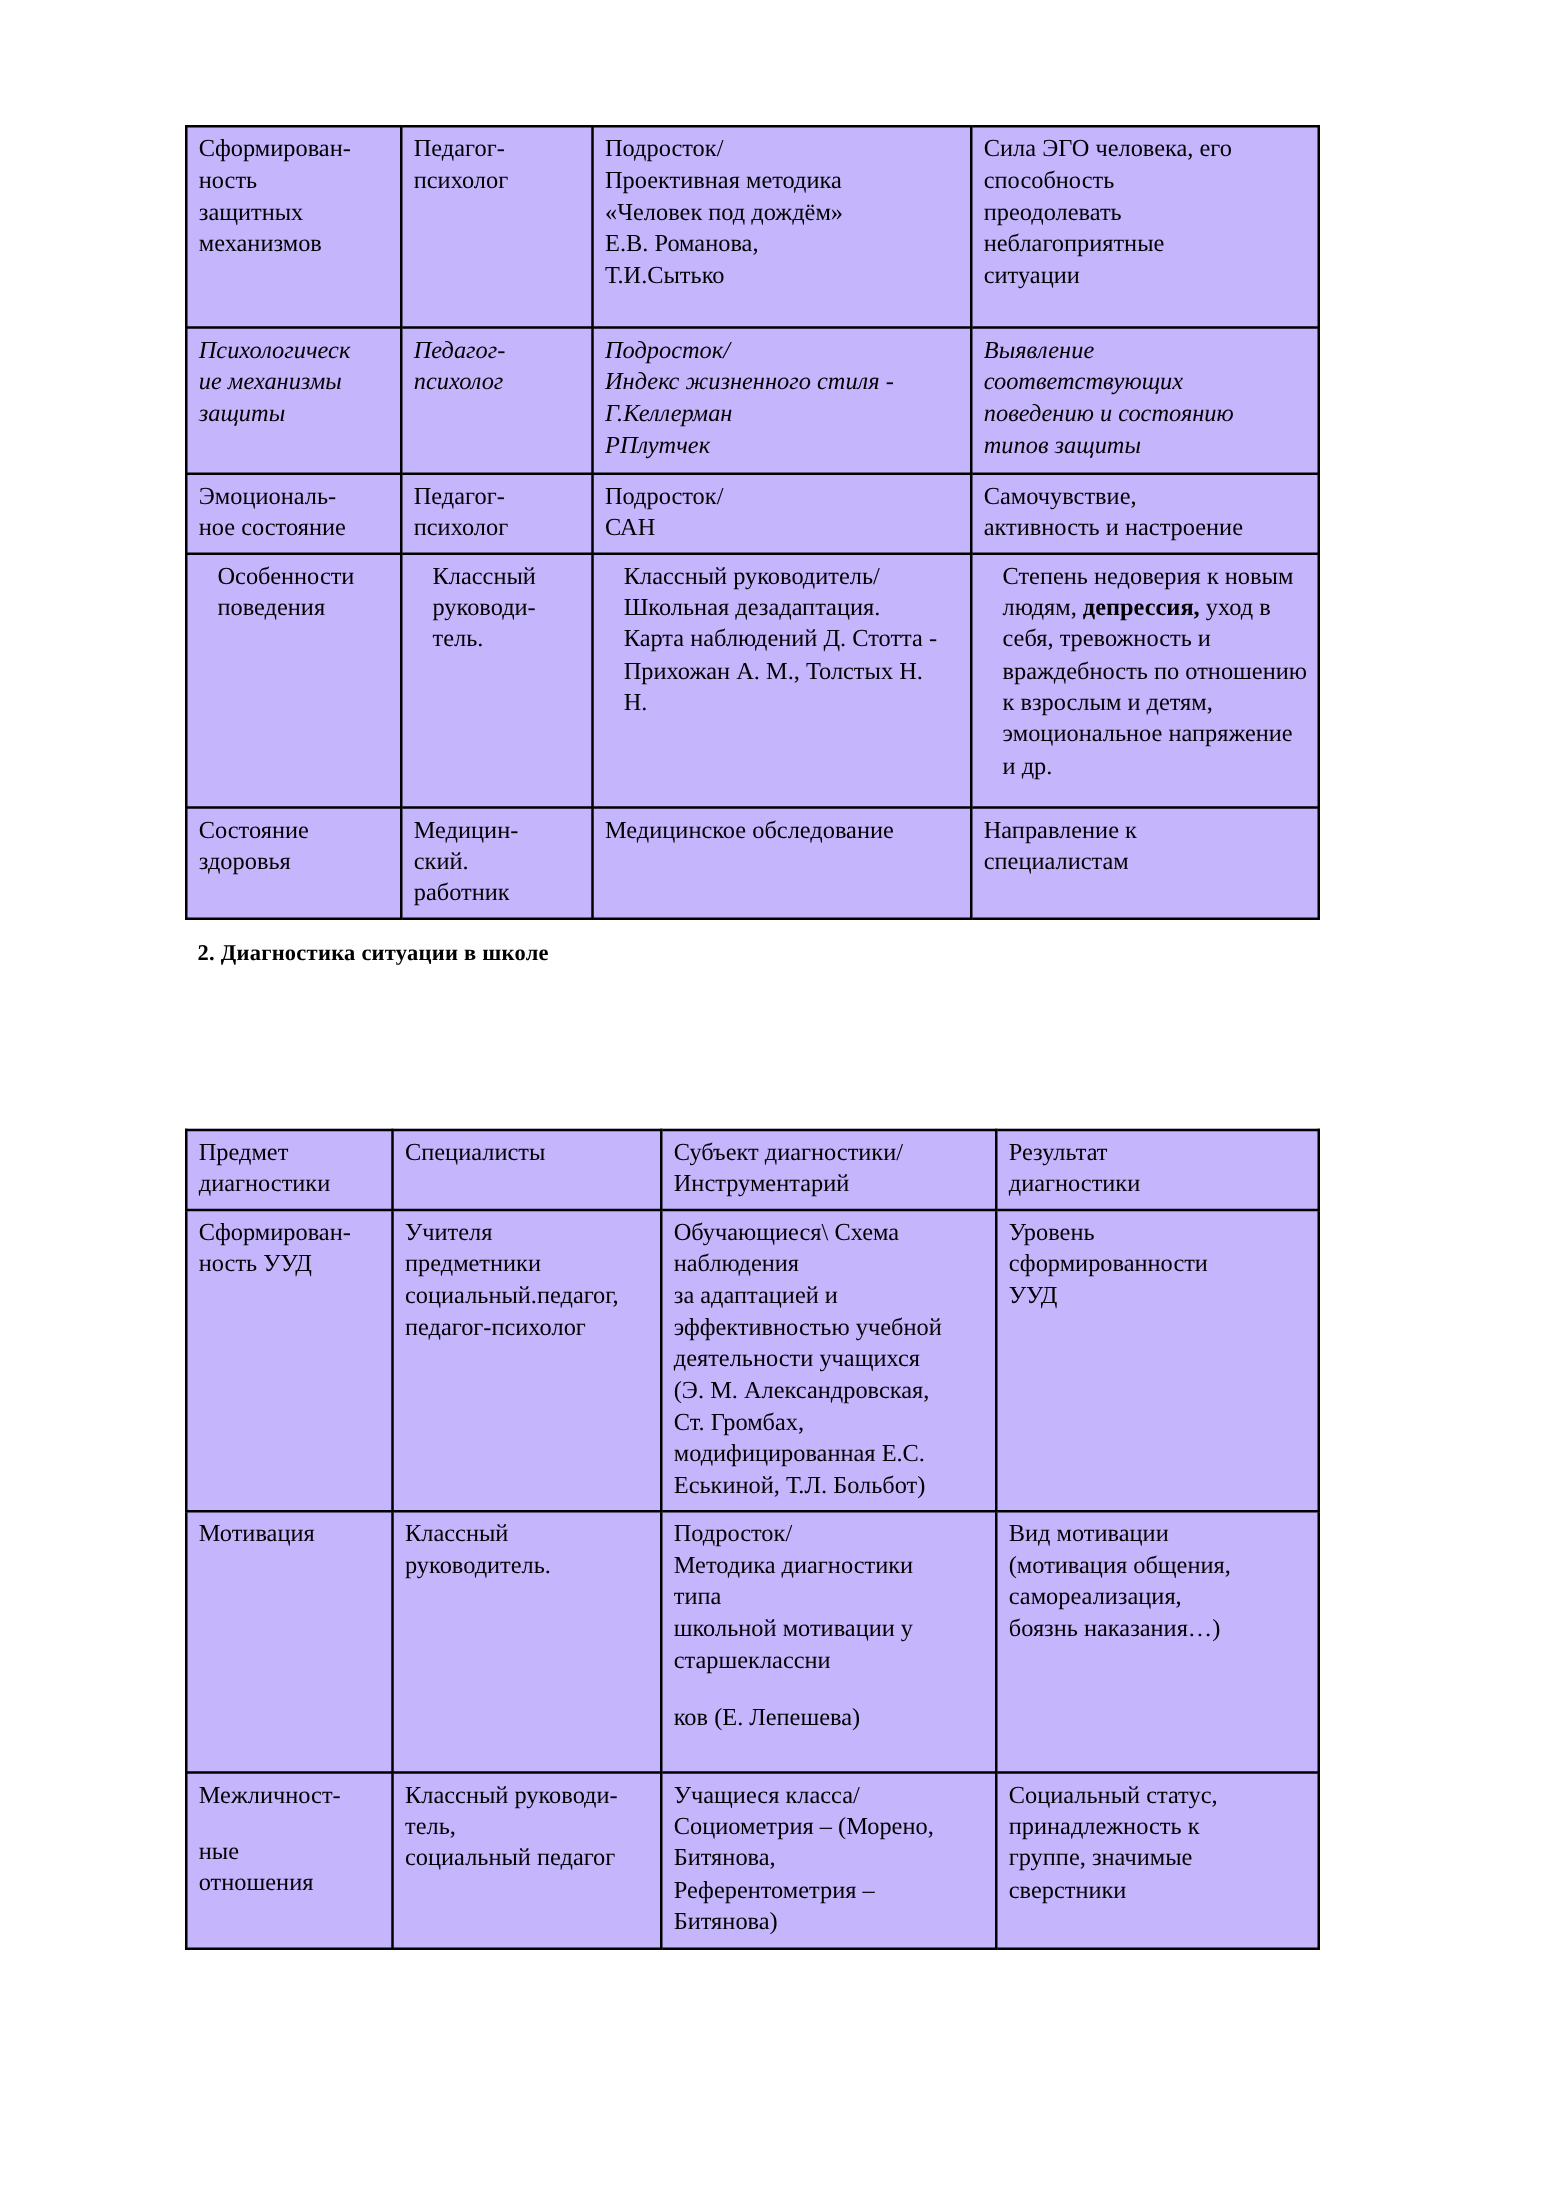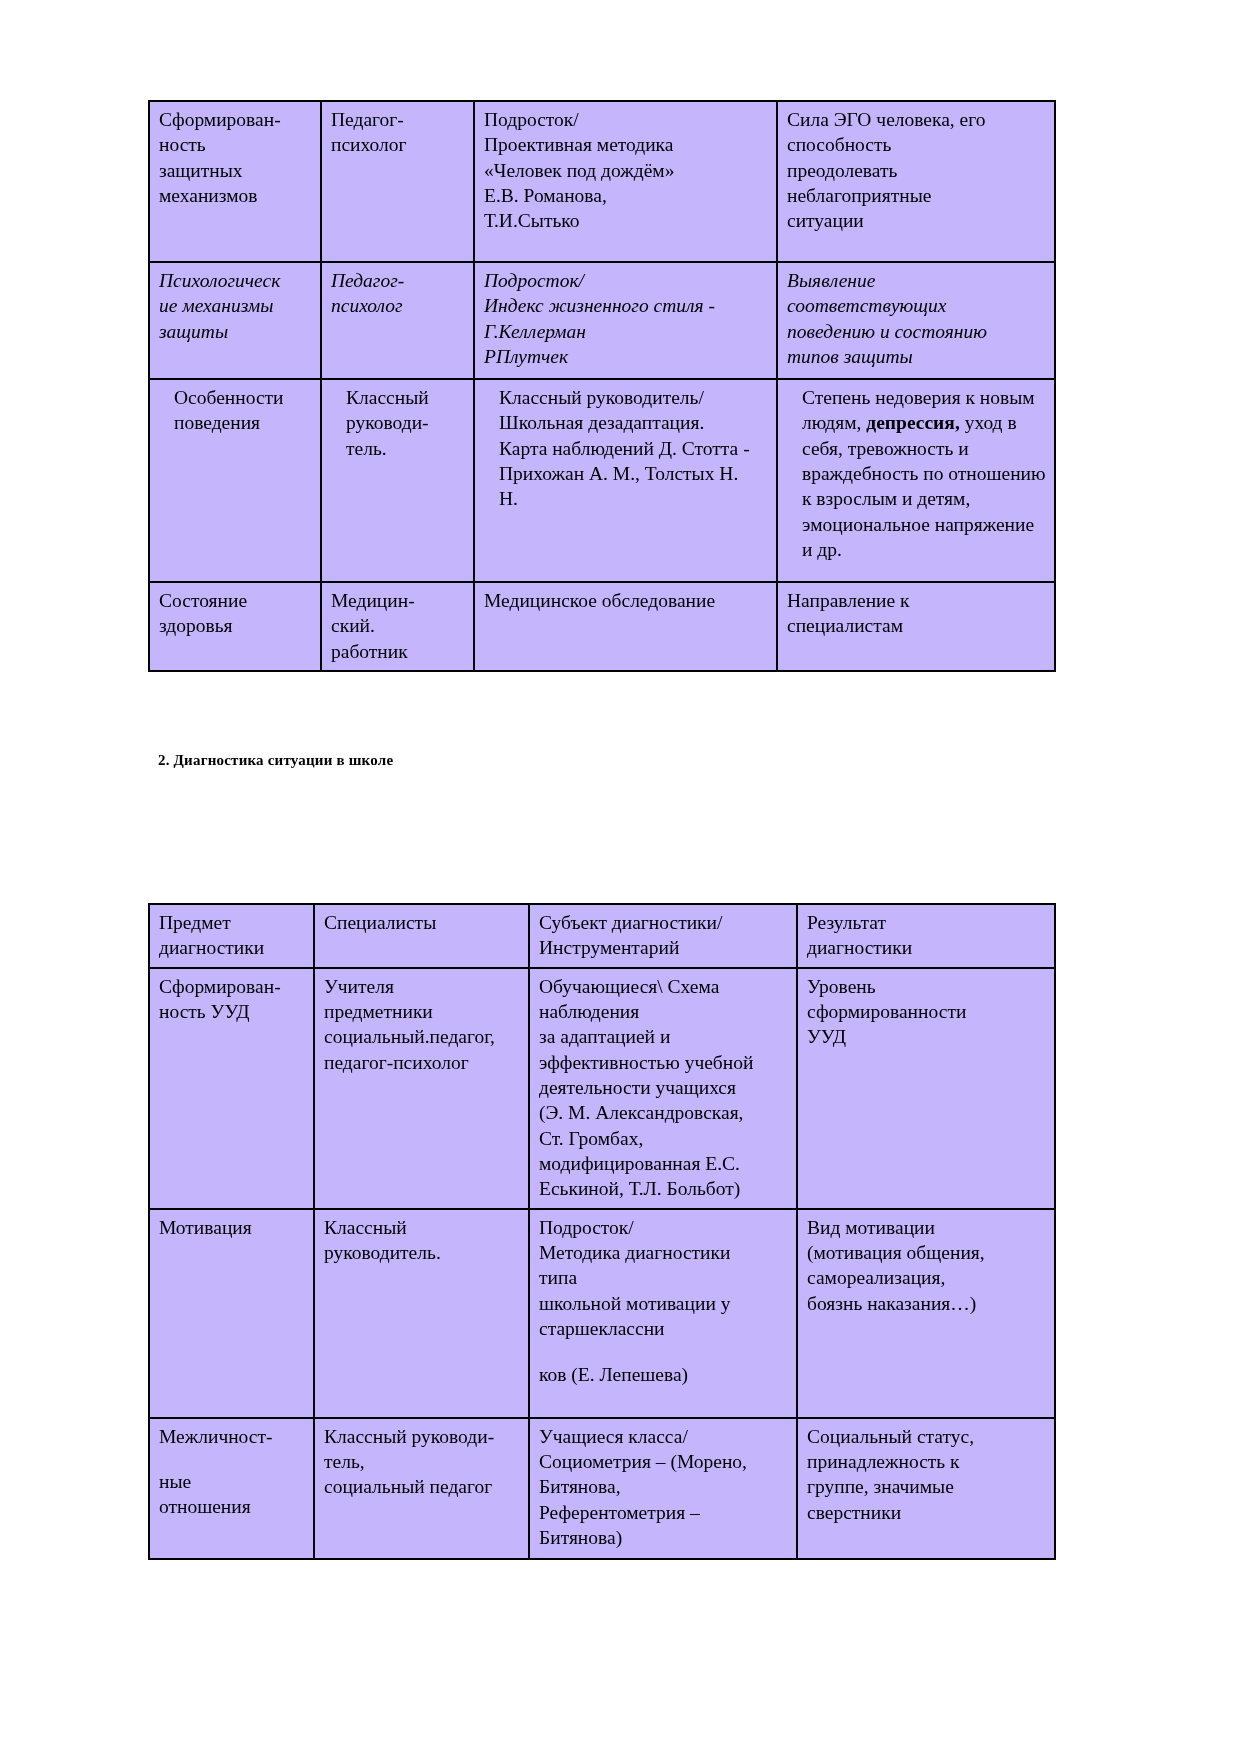--- a/index.html
+++ b/index.html
@@ -59,21 +59,21 @@
   }
   #table-diagnostics-school col.c1 { width: 165px; }
   #table-diagnostics-school col.c2 { width: 215px; }
   #table-diagnostics-school col.c3 { width: 268px; }
   #table-diagnostics-school col.c4 { width: 258px; }
 
   .section-heading {
     position: absolute;
     left: 158px;
     top: 752px;
-    font-size: 15px;
+    font-size: 18px;
     font-weight: bold;
     font-family: "Liberation Serif", "DejaVu Serif", serif;
     letter-spacing: 0.2px;
   }
 
   .cell-line { display: block; }
   .cell-line.spacer { height: 20px; }
   b.em { font-weight: bold; }
 
   .row-tall-1 td { height: 148px; }
@@ -143,20 +143,38 @@
           <span class="cell-line">РПлутчек</span>
         </td>
         <td>
           <span class="cell-line">Выявление</span>
           <span class="cell-line">соответствующих</span>
           <span class="cell-line">поведению и состоянию</span>
           <span class="cell-line">типов защиты</span>
         </td>
       </tr>
 
+      <tr class="row-tall-3">
+        <td>
+          <span class="cell-line">Эмоциональ-</span>
+          <span class="cell-line">ное состояние</span>
+        </td>
+        <td>
+          <span class="cell-line">Педагог-</span>
+          <span class="cell-line">психолог</span>
+        </td>
+        <td>
+          <span class="cell-line">Подросток/</span>
+          <span class="cell-line">САН</span>
+        </td>
+        <td>
+          <span class="cell-line">Самочувствие,</span>
+          <span class="cell-line">активность и настроение</span>
+        </td>
+      </tr>
 
       <tr class="row-tall-4">
         <td>
           <span class="cell-line">Особенности</span>
           <span class="cell-line">поведения</span>
         </td>
         <td>
           <span class="cell-line">Классный</span>
           <span class="cell-line">руководи-</span>
           <span class="cell-line">тель.</span>

